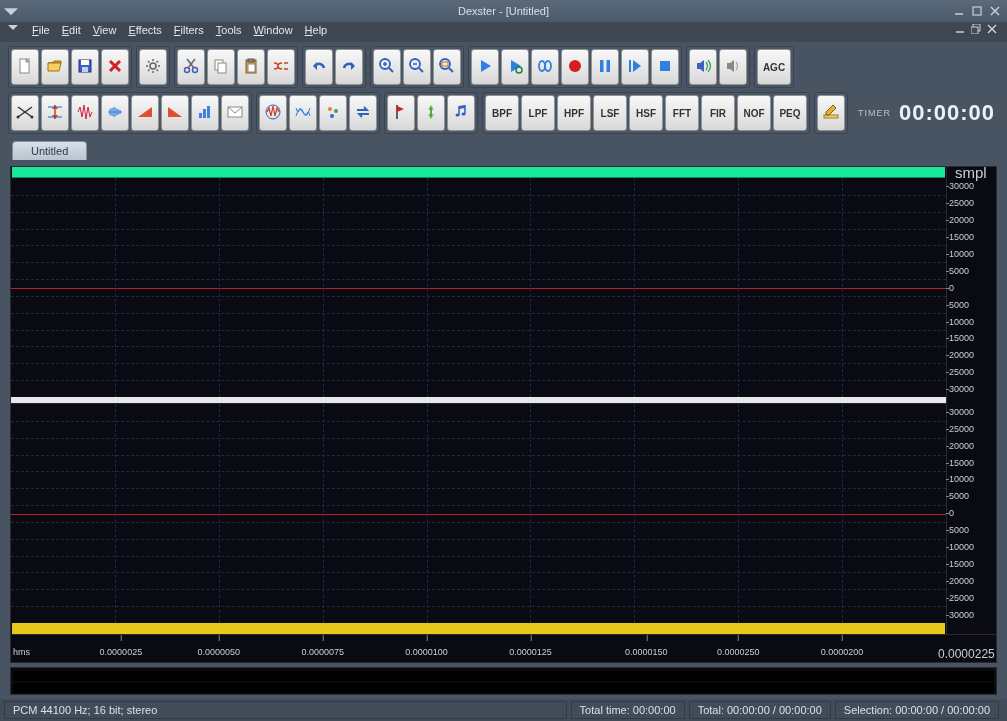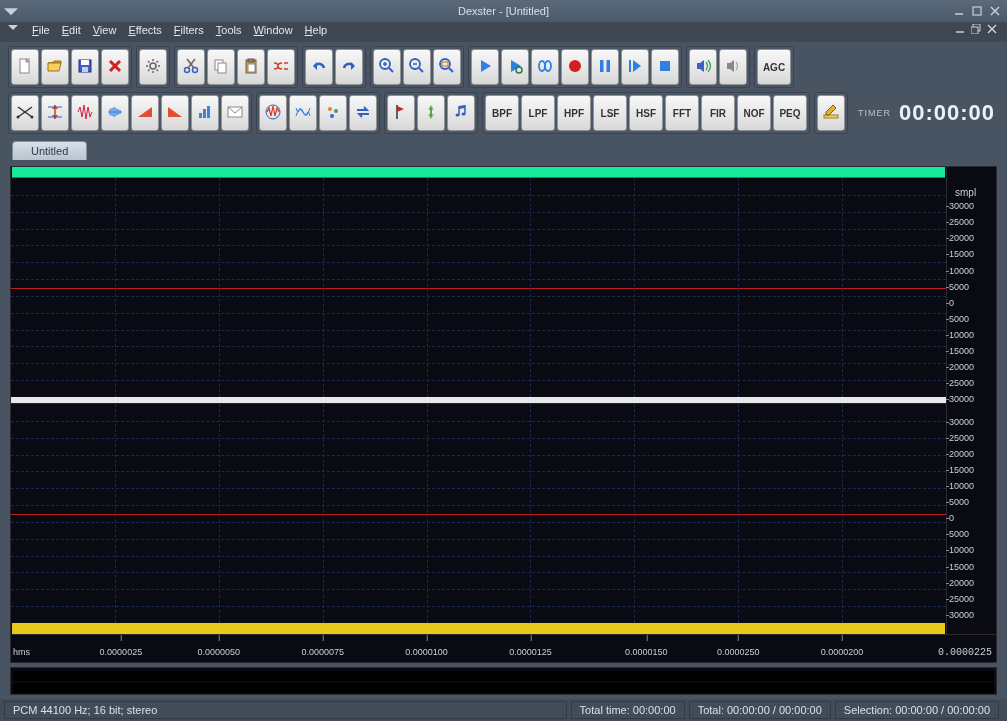--- a/index.html
+++ b/index.html
@@ -37,34 +37,34 @@
 .marker-strip { height: 11px; background: #18e89a; border-bottom: 1px solid #0a8a5a; margin: 0 1px; }
 .channel { flex: 1; position: relative; border-top: 1px solid #242438; }
 .channel.first { border-top: none; }
 .grid-line-h { position: absolute; left: 0; right: 0; border-top: 1px dashed #1a2a4a; }
 .grid-line-v { position: absolute; top: 0; bottom: 0; border-left: 1px dashed #1a2a4a; }
 .zero-line { position: absolute; left: 0; right: 0; top: 50%; border-top: 1px solid #c02020; }
 .channel-sep { height: 6px; background: #e8e8e8; }
 .bottom-strip { height: 11px; background: #e8c818; margin: 0 1px; }
 
 .y-axis { width: 50px; background: #0a0a12; border: 1px solid #2a2a30; border-left: none; display: flex; flex-direction: column; }
-.y-axis-unit { height: 11px; font-size: 10px; color: #c8d0d8; padding-left: 8px; display: flex; align-items: center; margin-top: 20px; }
+.y-axis-unit { height: 11px; font-size: 15px; color: #c8d0d8; padding-left: 8px; display: flex; align-items: center; }
 .y-axis-channel { flex: 1; position: relative; font-size: 9px; color: #c8d0d8; }
 .y-tick { position: absolute; left: 2px; transform: translateY(-50%); white-space: nowrap; }
 .y-tick::before { content: ''; position: absolute; left: -3px; top: 50%; width: 3px; border-top: 1px solid #808890; }
 .y-axis-sep { height: 6px; }
 .y-axis-bottom { height: 11px; }
 
 .time-ruler { height: 28px; background: #0a0a12; border: 1px solid #2a2a30; border-top: none; display: flex; }
 .time-ruler-inner { flex: 1; position: relative; font-size: 9px; color: #c8d0d8; }
 .tunit { position: absolute; left: 2px; top: 12px; }
 .ttick { position: absolute; top: 12px; transform: translateX(-50%); }
 .ttick::before { content: ''; position: absolute; left: 50%; top: -12px; height: 6px; border-left: 1px solid #808890; }
 .time-ruler-pad { width: 50px; position: relative; }
-.time-ruler-pad .ttick-last { position: absolute; top: 12px; left: -8px; font-size: 10px; color: #c8d0d8; font-family: Liberation Mono, monospace; }
+.time-ruler-pad .ttick-last { position: absolute; top: 12px; left: -8px; font-size: 12px; color: #c8d0d8; }
 
 .minimap { height: 28px; background: #0a0a12; border: 1px solid #2a2a30; margin-top: 4px; position: relative; }
 .minimap-ch { position: absolute; left: 2px; right: 2px; height: 10px; background: #000; }
 
 .statusbar { height: 22px; background: #424b58; display: flex; align-items: center; font-size: 11px; color: #d8e0e8; padding: 0 4px; }
 .status-cell { border: 1px solid #323a46; padding: 2px 8px; margin-right: 4px; height: 18px; display: flex; align-items: center; }
 .status-cell.stretch { flex: 1; }
 </style>
 </head>
 <body>

